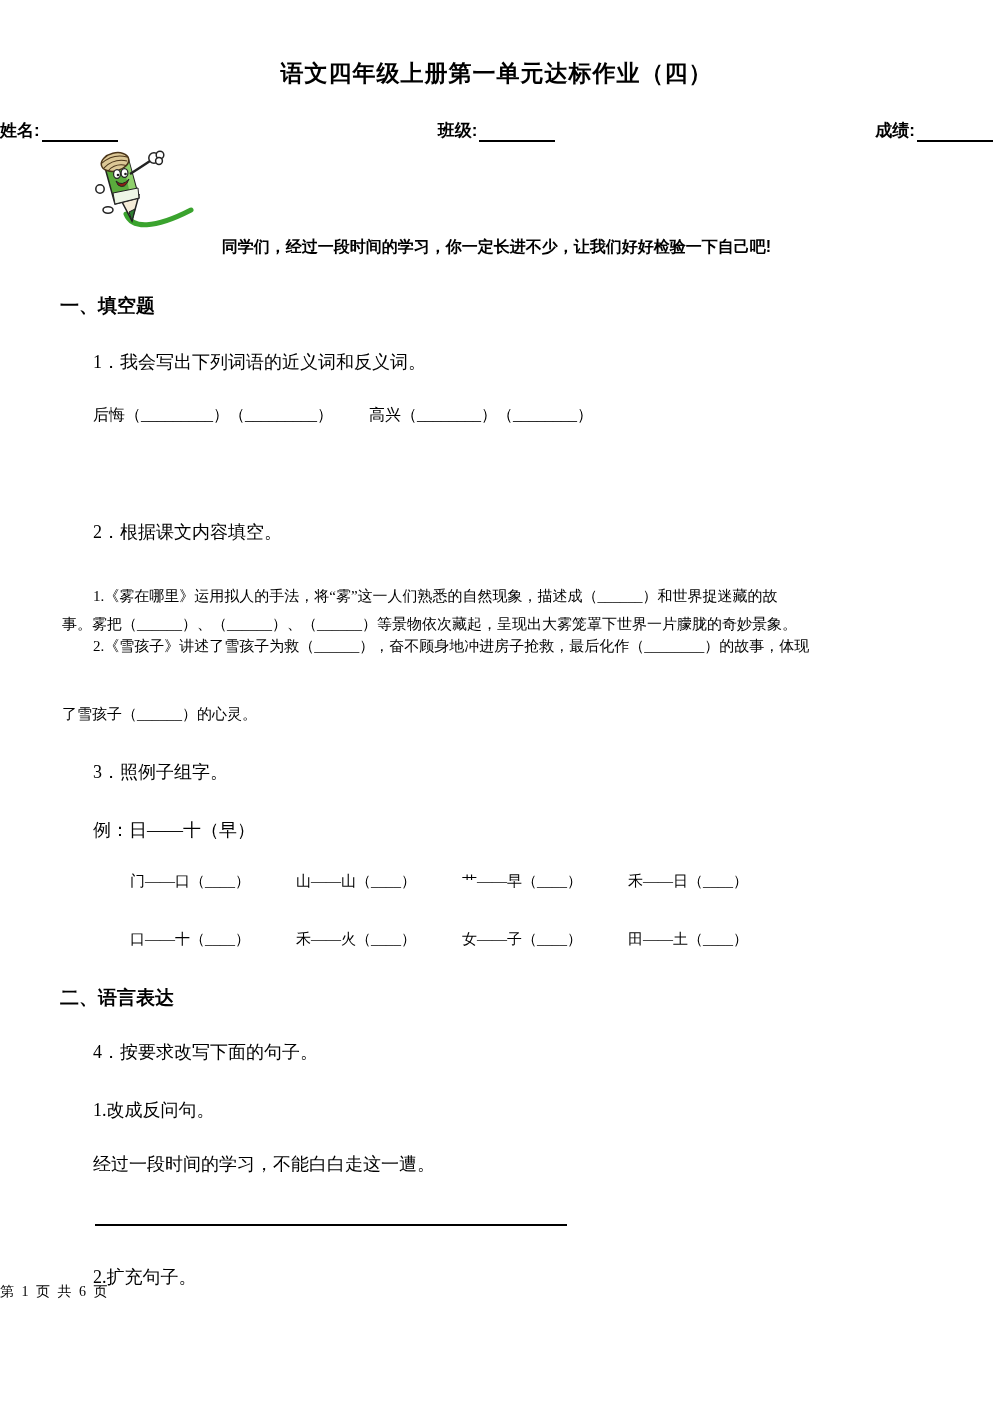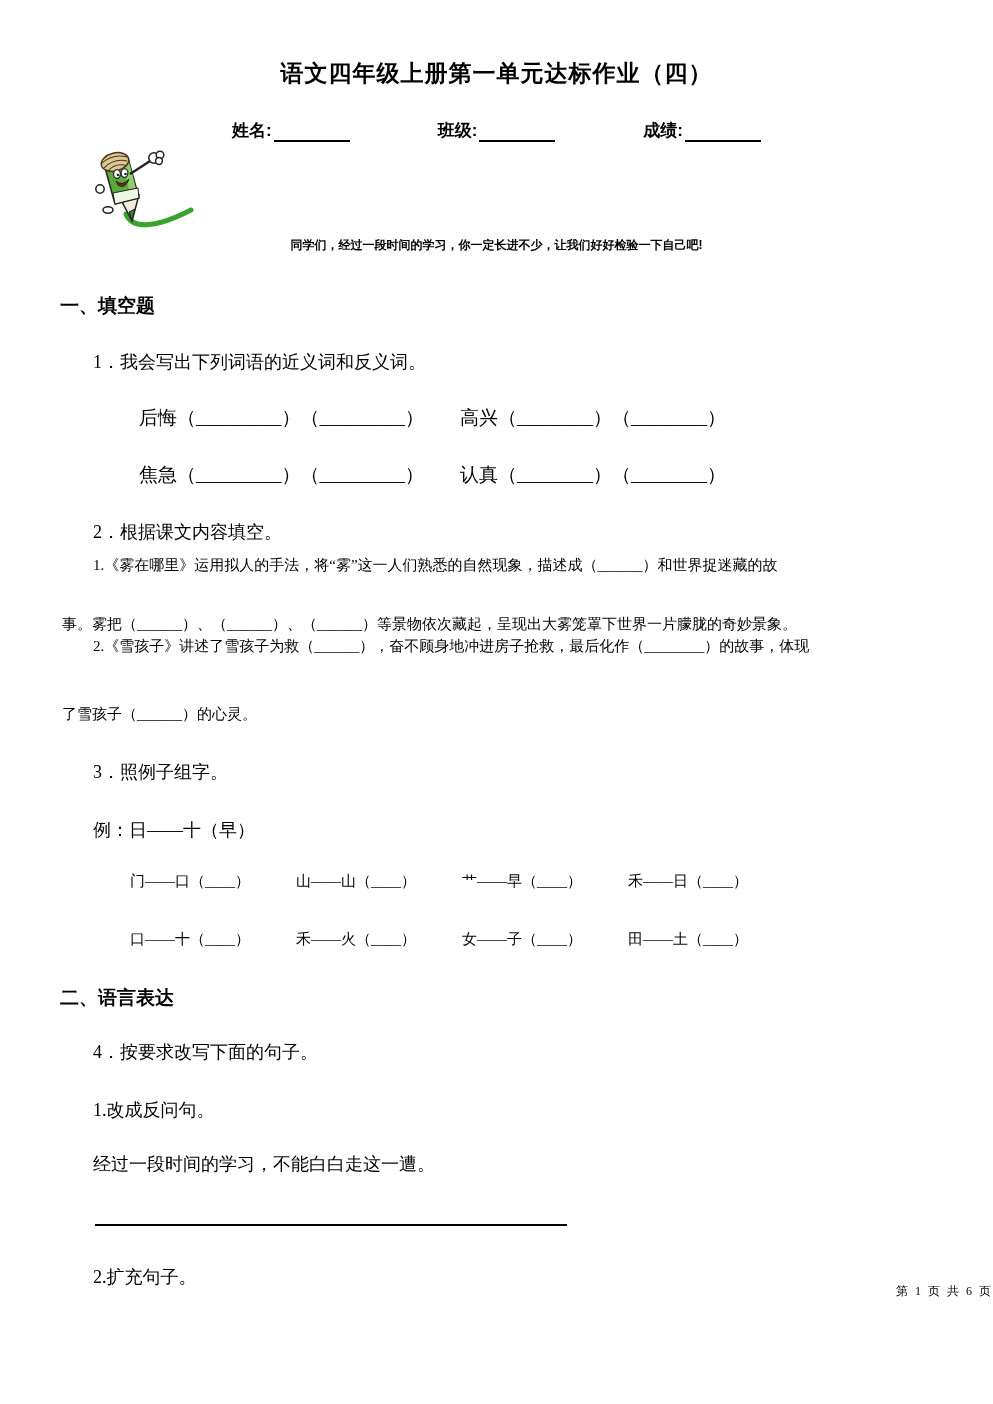--- a/index.html
+++ b/index.html
@@ -1,32 +1,32 @@
 <!DOCTYPE html>
 <html><head>
 <meta charset="utf-8">
 <style>
   html,body{margin:0;padding:0;background:#ffffff;}
   .page{position:relative;width:993px;height:1404px;background:#ffffff;color:#000;
         font-family:"Liberation Serif",serif;overflow:hidden;}
   .abs{position:absolute;white-space:nowrap;}
   .hd{font-family:"Liberation Sans",sans-serif;font-weight:bold;}
   .title{left:0;right:0;top:58px;text-align:center;font-size:23px;letter-spacing:1px;}
-  .fields{left:0;right:0;top:119px;display:flex;justify-content:center;gap:88px;font-size:17px;}
+  .fields{left:0;right:0;top:119px;display:flex;justify-content:space-between;gap:88px;font-size:17px;}
   .field .blank{display:inline-block;width:76px;height:1.05em;border-bottom:2px solid #000;
                 vertical-align:bottom;margin-left:2px;}
-  .intro{left:0;right:0;top:237px;text-align:center;font-size:12px;}
+  .intro{left:0;right:0;top:237px;text-align:center;font-size:16px;}
   .sec{left:60px;font-size:19px;}
   .q{left:93px;font-size:18px;}
   .para{left:62px;font-size:15px;}
   .indent{padding-left:31px;}
-  .row-blanks{left:93px;font-size:19px;display:flex;gap:36px;margin-left:46px;}
+  .row-blanks{left:93px;font-size:16px;display:flex;gap:36px;}
   .char-row{left:93px;font-size:15px;display:flex;gap:46px;margin-left:37px;}
   .answer-line{left:95px;width:472px;height:0;border-top:2px solid #000;}
-  .footer{left:0;right:0;text-align:right;font-size:12px;letter-spacing:2px;padding-left:40px;}
+  .footer{left:0;right:0;text-align:left;font-size:14px;letter-spacing:2px;}
   .mascot{position:absolute;left:86px;top:148px;}
 </style>
 </head>
 <body>
 
 <div class="page">
 
   <div class="abs title hd">语文四年级上册第一单元达标作业（四）</div>
 
   <div class="abs fields hd">
@@ -68,28 +68,24 @@
   <div class="abs intro hd">同学们，经过一段时间的学习，你一定长进不少，让我们好好检验一下自己吧!</div>
 
   <div class="abs sec hd" style="top:293px">一、填空题</div>
 
   <div class="abs q" style="top:350px">1．我会写出下列词语的近义词和反义词。</div>
 
   <div class="abs row-blanks" style="top:405px">
     <span>后悔（_________）（_________）</span>
     <span>高兴（________）（________）</span>
   </div>
-  <div class="abs row-blanks" style="top:462px">
-    <span>焦急（_________）（_________）</span>
-    <span>认真（________）（________）</span>
-  </div>
 
   <div class="abs q" style="top:520px">2．根据课文内容填空。</div>
 
-  <div class="abs para indent" style="top:556px">1.《雾在哪里》运用拟人的手法，将“雾”这一人们熟悉的自然现象，描述成（______）和世界捉迷藏的故</div>
+  <div class="abs para indent" style="top:587px">1.《雾在哪里》运用拟人的手法，将“雾”这一人们熟悉的自然现象，描述成（______）和世界捉迷藏的故</div>
   <div class="abs para" style="top:615px">事。雾把（______）、（______）、（______）等景物依次藏起，呈现出大雾笼罩下世界一片朦胧的奇妙景象。</div>
   <div class="abs para indent" style="top:637px">2.《雪孩子》讲述了雪孩子为救（______），奋不顾身地冲进房子抢救，最后化作（________）的故事，体现</div>
   <div class="abs para" style="top:705px">了雪孩子（______）的心灵。</div>
 
   <div class="abs q" style="top:760px">3．照例子组字。</div>
   <div class="abs q" style="top:818px">例：日——十（早）</div>
 
   <div class="abs char-row" style="top:872px">
     <span>门——口（____）</span>
     <span>山——山（____）</span>

